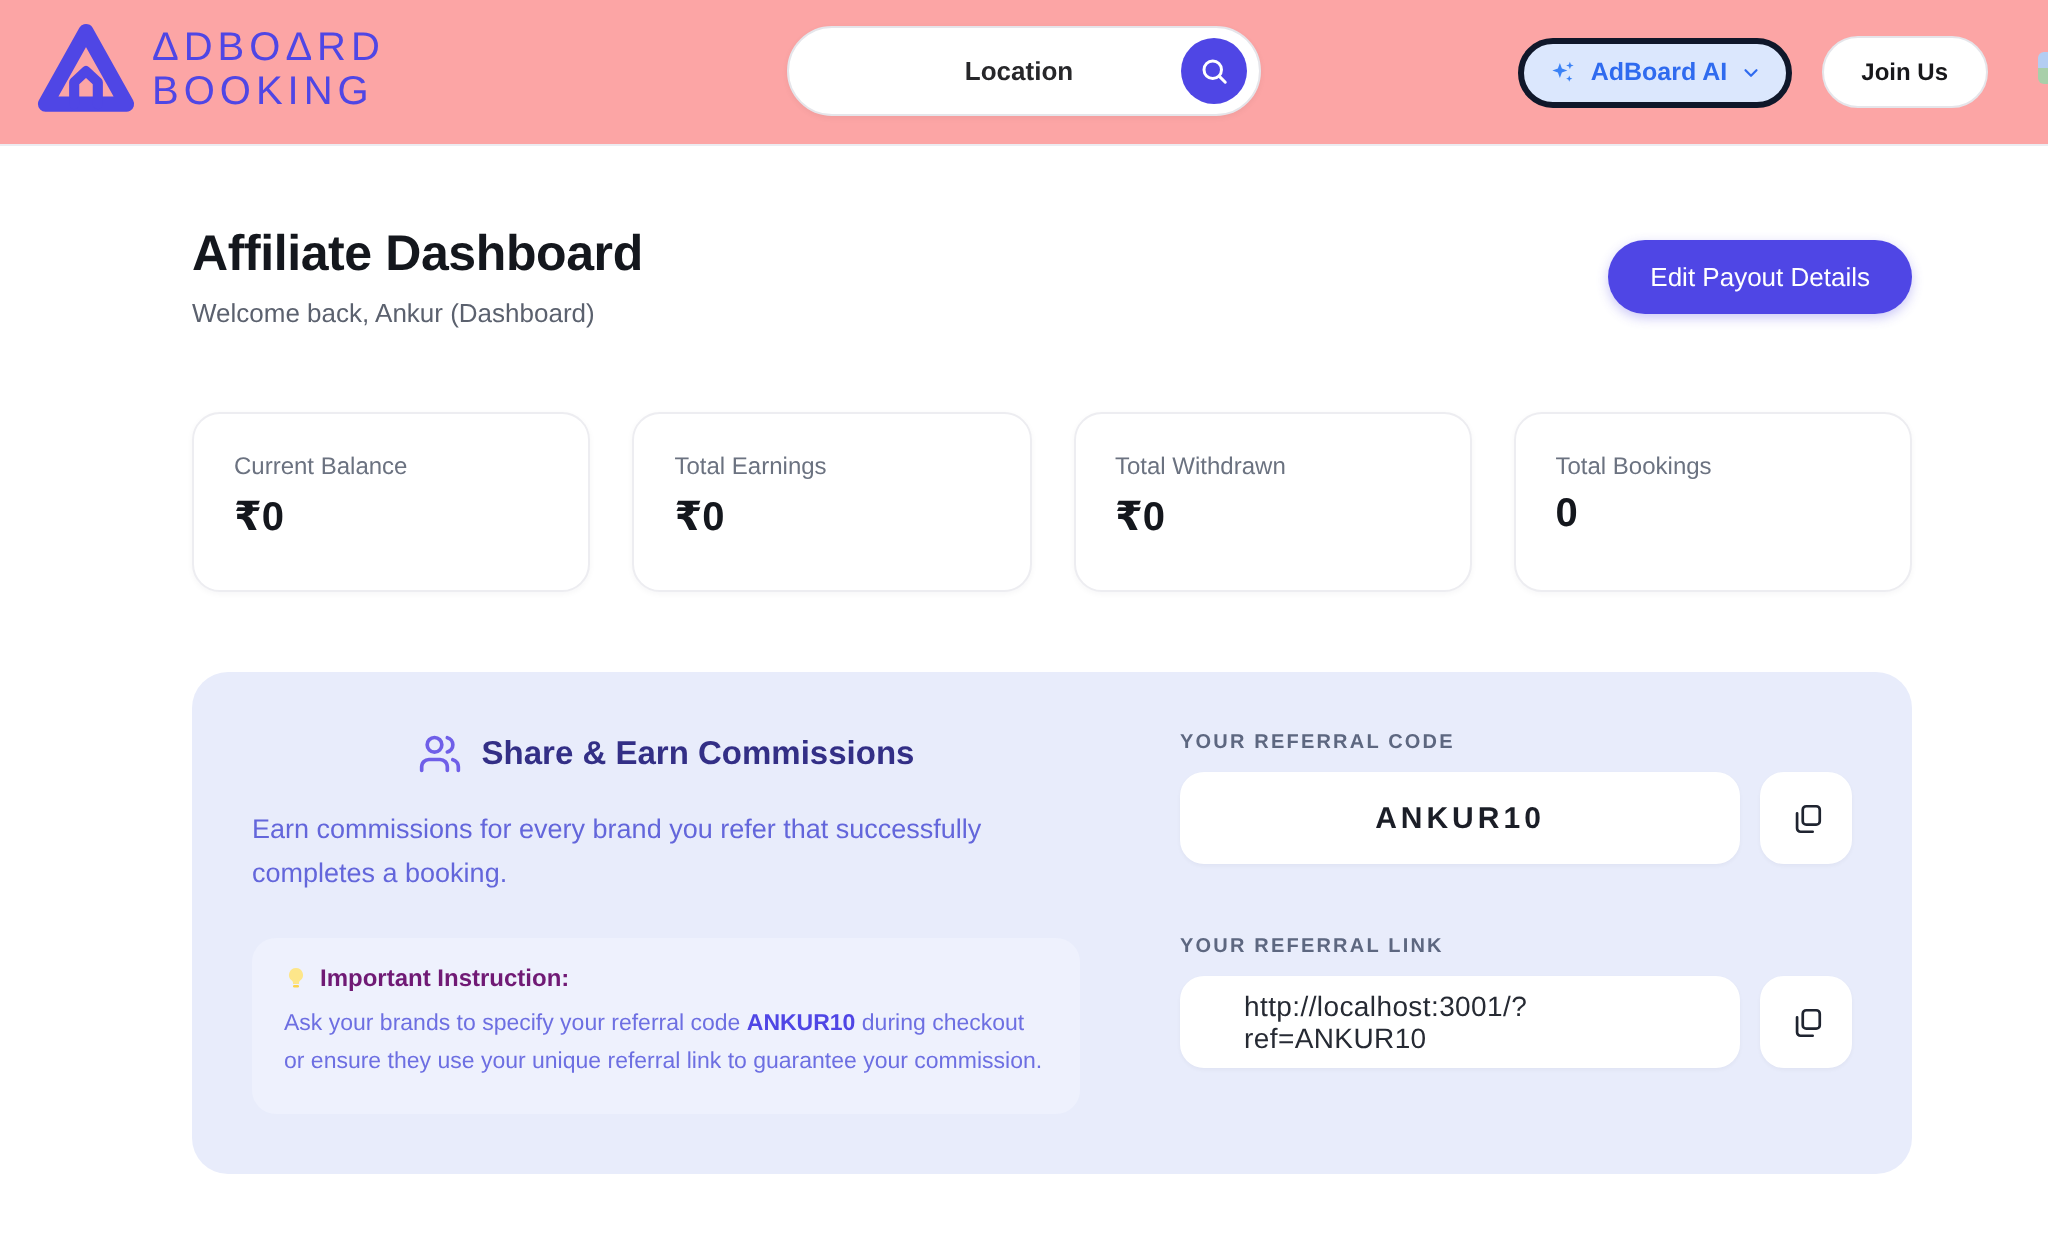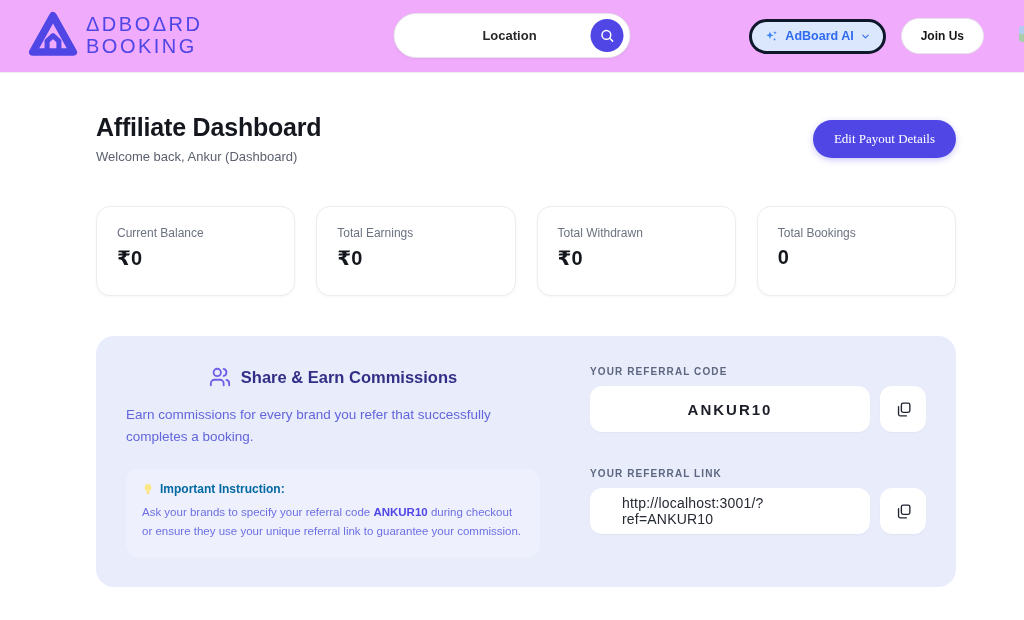--- a/index.html
+++ b/index.html
@@ -10,22 +10,22 @@
     --accent:#4f46e5;
     --ink:#14171d;
     --muted:#6b7280;
     --section-bg:#e8ecfb;
     --inner-bg:#eef1fd;
     --indigo-deep:#332f86;
     --indigo-text:#6366db;
   }
 
   
-  .header{ position:relative; height:73px; background:#f0abfc;
-    border-bottom:1px solid #ececf1; display:flex; align-items:center; padding:0 26px; }
+  .header{ position:relative; height:73px; background:#fca5a5;
+    border-bottom:1px solid #ececf1; display:flex; align-items:center; padding:0 16px; }
   .brand{ display:flex; align-items:center; gap:6px; cursor:pointer; }
   .brand-text{ color:var(--accent); font-size:20px; line-height:1.08;
     letter-spacing:2.5px; font-weight:500; }
   .searchbar{ position:absolute; left:50%; transform:translateX(-50%); top:13px;
     width:237px; height:45px; background:#fff; border:1px solid #e5e5ea;
     border-radius:9999px; display:flex; align-items:center;
     box-shadow:0 1px 3px rgba(0,0,0,.05); }
   .searchbar .loc{ flex:1; text-align:center; font-size:13px; font-weight:700;
     color:#27272a; padding-left:34px; }
   .search-btn{ width:33px; height:33px; border-radius:50%; background:var(--accent);
@@ -40,35 +40,35 @@
   .edge-sliver{ position:absolute; right:0; top:26px; width:5px; height:16px;
     border-radius:3px 0 0 3px; background:linear-gradient(#b3cdf2 50%,#a8cfa9 50%); }
 
   
   .main{ width:860px; margin:0 0 0 96px; }
   .title-row{ margin-top:40px; display:flex; align-items:center; justify-content:space-between; }
   .page-title{ font-size:25px; font-weight:700; color:var(--ink); letter-spacing:-.2px; }
   .page-subtitle{ margin-top:7px; font-size:13px; color:#5b616e; }
   .payout-btn{ background:var(--accent); color:#fff; border:none; border-radius:9999px;
     padding:11px 21px; font-size:13px; font-weight:500; cursor:pointer;
-    box-shadow:0 2px 6px rgba(79,70,229,.3); font-family:Liberation Serif, serif; }
+    box-shadow:0 2px 6px rgba(79,70,229,.3); font-family:Liberation Sans, sans-serif; }
 
   .stats{ margin-top:42px; display:grid; grid-template-columns:repeat(4,1fr); gap:21px; }
   .stat-card{ background:#fff; border:1px solid #ededf1; border-radius:14px;
     padding:19px 20px; height:90px; box-shadow:0 1px 3px rgba(16,24,40,.04); }
   .stat-label{ font-size:12px; color:var(--muted); }
   .stat-value{ margin-top:6px; font-size:20px; font-weight:700; color:var(--ink); }
 
   .share{ margin-top:40px; background:var(--section-bg); border-radius:18px;
     padding:30px; display:grid; grid-template-columns:1fr 336px; column-gap:50px; }
   .share-title-row{ display:flex; align-items:center; gap:10px;justify-content:center; }
   .share-title{ font-size:16.5px; font-weight:700; color:var(--indigo-deep); }
   .share-desc{ margin-top:16px; font-size:13.5px; line-height:1.65; color:var(--indigo-text); }
   .inst-box{ margin-top:20px; background:var(--inner-bg); border-radius:12px; padding:13px 16px 15px; }
-  .inst-title{ display:flex; align-items:center; gap:6px; font-size:12px; font-weight:700; color:#0369a1; }
+  .inst-title{ display:flex; align-items:center; gap:6px; font-size:12px; font-weight:700; color:#701a75; }
   .inst-body{ margin-top:7px; font-size:11.5px; line-height:1.7; color:#6d6fe2; }
   .inst-body b{ color:#4f46e5; font-weight:700; }
 
   .ref-label{ font-size:10px; font-weight:700; letter-spacing:1.1px; color:#5d6780; }
   .ref-row{ display:flex; gap:10px; margin-top:9px; }
   .ref-input{ flex:1; background:#fff; border-radius:12px; height:46px;
     display:flex; align-items:center; justify-content:center;
     font-size:15px; font-weight:700; letter-spacing:2px; color:#1b1e27;
     box-shadow:0 1px 2px rgba(16,24,40,.04); }
   .ref-input.link{ justify-content:flex-start; padding:0 32px; font-size:14px;

